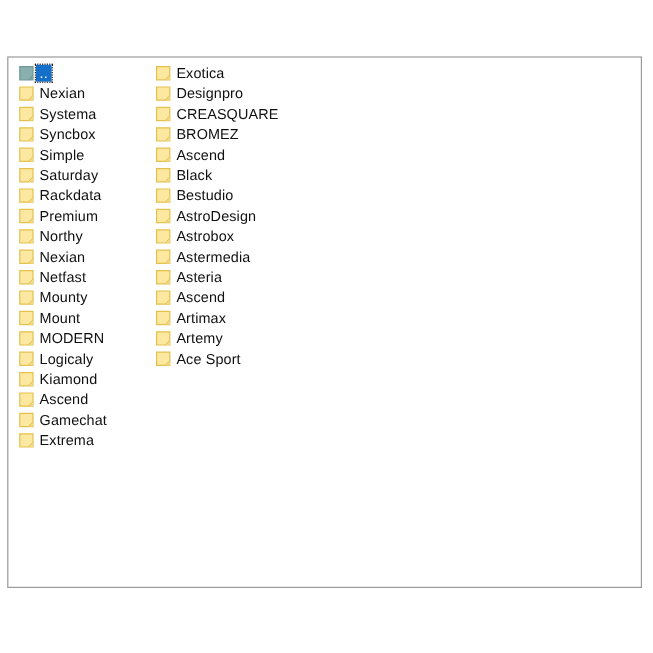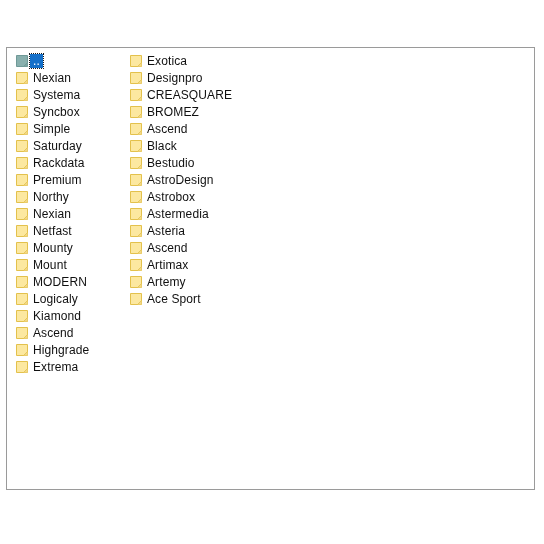--- a/index.html
+++ b/index.html
@@ -273,21 +273,21 @@
             <span class="entry-label">Ascend</span>
           </div>
           <div class="entry">
             <span class="icon-wrap">
               <svg viewBox="0 0 16 16" xmlns="http://www.w3.org/2000/svg">
                 <path d="M2.5 2.5 h11 v11 h-11 z" fill="#fce8a0" stroke="#e3c14c" stroke-width="1"></path>
                 <path d="M9.5 13.5 L13.5 13.5 L13.5 9.5 Z" fill="#f2d886"></path>
                 <path d="M9.5 13.5 L13.5 9.5" stroke="#e3c14c" stroke-width="0.8" fill="none"></path>
               </svg>
             </span>
-            <span class="entry-label">Highgrade</span>
+            <span class="entry-label">Gamechat</span>
           </div>
           <div class="entry">
             <span class="icon-wrap">
               <svg viewBox="0 0 16 16" xmlns="http://www.w3.org/2000/svg">
                 <path d="M2.5 2.5 h11 v11 h-11 z" fill="#fce8a0" stroke="#e3c14c" stroke-width="1"></path>
                 <path d="M9.5 13.5 L13.5 13.5 L13.5 9.5 Z" fill="#f2d886"></path>
                 <path d="M9.5 13.5 L13.5 9.5" stroke="#e3c14c" stroke-width="0.8" fill="none"></path>
               </svg>
             </span>
             <span class="entry-label">Extrema</span>

